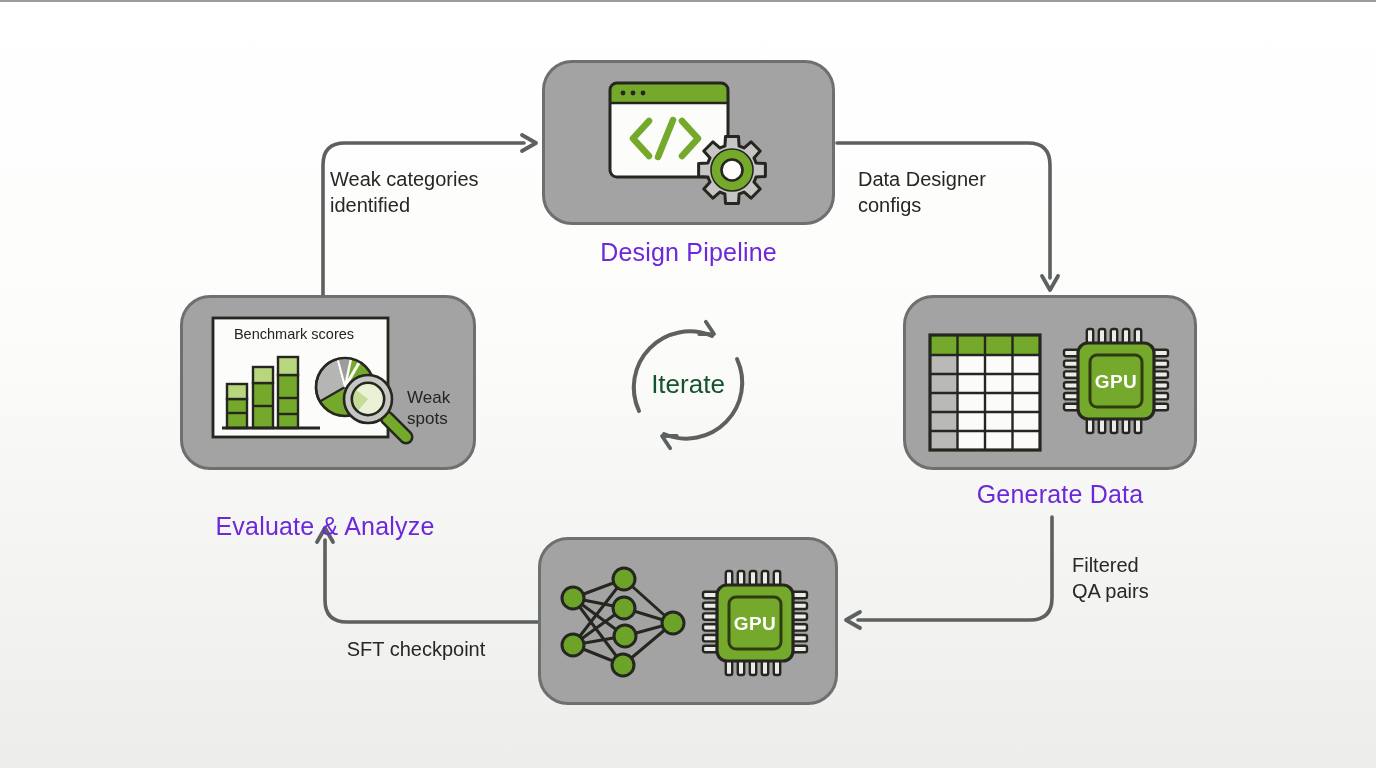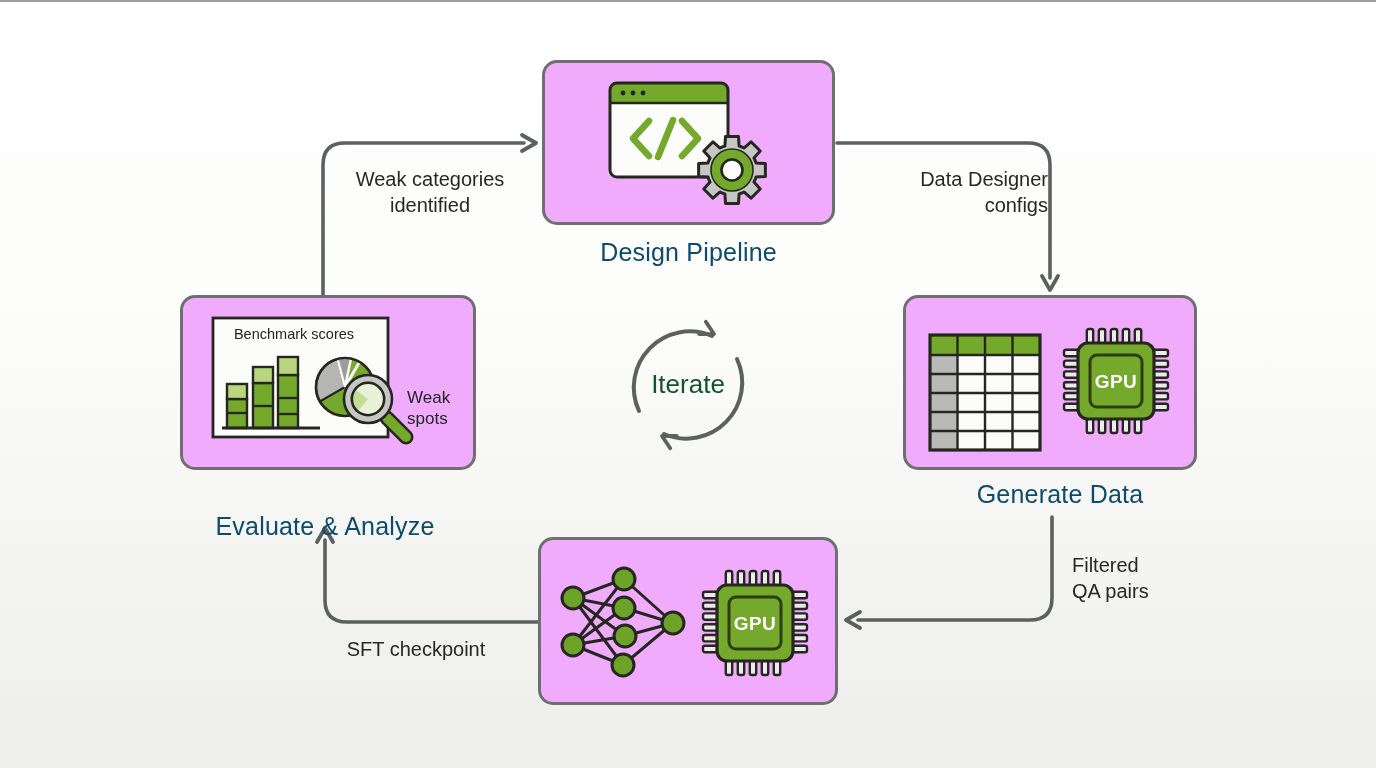--- a/index.html
+++ b/index.html
@@ -10,26 +10,26 @@
     color:#232523;
   }
   .stage{position:relative;width:1376px;height:768px;}
   .top-edge{position:absolute;left:0;top:0;width:1376px;height:2px;background:#4a4c4a;opacity:.55;}
   .connector-layer{position:absolute;left:0;top:0;width:1376px;height:768px;}
   .conn{fill:none;stroke:#5c605e;stroke-width:3.6;stroke-linecap:round;stroke-linejoin:round;}
   .arc{fill:none;stroke:#5c605e;stroke-width:4;stroke-linecap:round;}
   .chev{fill:none;stroke:#5c605e;stroke-width:3.8;stroke-linecap:round;stroke-linejoin:round;}
   .node{
     position:absolute;box-sizing:border-box;
-    background:#f0abfc;border:3.5px solid #6c706e;border-radius:15px;
+    background:#a3a3a3;border:3.5px solid #6c706e;border-radius:30px;
   }
   .node > svg{position:absolute;left:-3.5px;top:-3.5px;overflow:visible;}
   .node-label{
     position:absolute;font-size:25px;font-weight:500;letter-spacing:.2px;
-    color:#0c4a6e;text-align:center;
+    color:#6d28d9;text-align:center;
   }
   .edge-label{position:absolute;font-size:20px;line-height:1.32;color:#262824;}
   .center-label{position:absolute;font-size:26px;color:#14532d;text-align:center;}
   .panel-title{position:absolute;font-size:14.5px;color:#232523;text-align:center;}
   .weak-spots{position:absolute;font-size:17px;line-height:1.25;color:#232523;margin-top:16px;}
   svg text{font-family:"Liberation Sans",sans-serif;}
 </style>
 </head>
 <body>
 
@@ -232,18 +232,18 @@
         <circle cx="188" cy="104" r="16.2" fill="none" stroke="#24261f" stroke-width="2.6"></circle>
       </g>
     </svg>
   </div>
   <div class="panel-title" style="left:213px;top:326px;width:162px;">Benchmark scores</div>
   <div class="weak-spots" style="left:407px;top:371px;width:70px;">Weak spots</div>
   <div class="node-label" style="left:157px;top:480px;width:336px;margin-top:32px;">Evaluate &amp; Analyze</div>
 
   <div class="center-label" style="left:628px;top:369px;width:120px;">Iterate</div>
 
-  <div class="edge-label" style="left:330px;top:166px;width:200px;text-align:center;">Weak categories identified</div>
-  <div class="edge-label" style="left:858px;top:166px;width:190px;text-align:right;">Data Designer configs</div>
+  <div class="edge-label" style="left:330px;top:166px;width:200px;">Weak categories identified</div>
+  <div class="edge-label" style="left:858px;top:166px;width:190px;text-align:left;">Data Designer configs</div>
   <div class="edge-label" style="left:326px;top:636px;width:180px;text-align:center;">SFT checkpoint</div>
   <div class="edge-label" style="left:1072px;top:552px;width:95px;text-align:left;">Filtered QA pairs</div>
 
 </div>
 
 </body></html>

